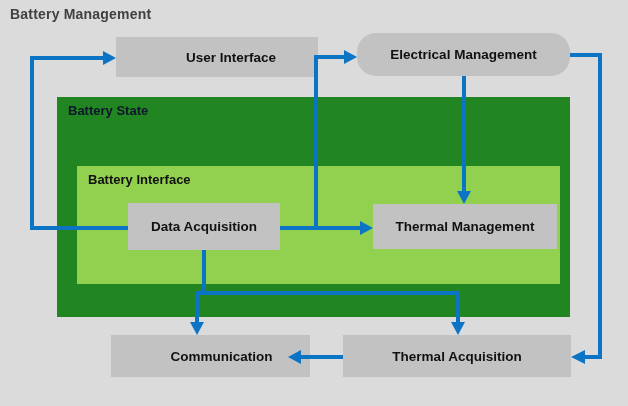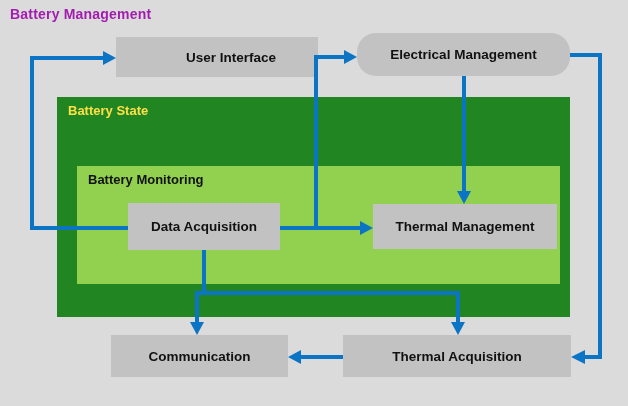--- a/index.html
+++ b/index.html
@@ -13,21 +13,21 @@
     height: 406px;
     background: #dbdbdb;
     overflow: hidden;
   }
   .diagram-title {
     position: absolute;
     left: 10px;
     top: 6px;
     font-size: 14px;
     font-weight: bold;
-    color: #a21caf;
+    color: #404040;
     letter-spacing: 0.2px;
   }
   .group {
     position: absolute;
   }
   .group-battery-state {
     left: 57px; top: 97px;
     width: 513px; height: 220px;
     background: #218521;
     z-index: 1;
@@ -37,39 +37,39 @@
     width: 483px; height: 118px;
     background: #92d050;
     z-index: 2;
   }
   .group-label {
     position: absolute;
     left: 11px; top: 6px;
     font-size: 13px;
     font-weight: bold;
   }
-  .group-battery-state > .group-label { color: #fde047; }
+  .group-battery-state > .group-label { color: #0f172a; }
   .group-battery-monitoring > .group-label { color: #111; }
   .node {
     position: absolute;
     background: #c2c2c2;
     display: flex;
     align-items: center;
     justify-content: center;
     font-size: 13.5px;
     font-weight: bold;
     color: #111;
     z-index: 3;
     text-align: center;
   }
   .node-user-interface      { left: 116px; top: 37px;  width: 174px; height: 40px; padding-left: 28px; }
   .node-electrical-management { left: 357px; top: 33px; width: 213px; height: 43px; border-radius: 19px; }
   .node-data-acquisition    { left: 128px; top: 203px; width: 152px; height: 47px; text-align: center; }
   .node-safety-management   { left: 373px; top: 204px; width: 184px; height: 45px; }
-  .node-communication       { left: 111px; top: 335px; width: 177px; height: 42px; }
+  .node-communication       { left: 111px; top: 335px; width: 177px; height: 42px; padding-left: 22px; }
   .node-thermal-management  { left: 343px; top: 335px; width: 228px; height: 42px; }
   .arrow-layer {
     position: absolute;
     left: 0; top: 0;
     width: 628px; height: 406px;
     z-index: 4;
     pointer-events: none;
   }
   .arrow-layer polyline {
     fill: none;
@@ -87,21 +87,21 @@
 
 <div class="canvas">
 
   <div class="diagram-title">Battery Management</div>
 
   <div class="group group-battery-state">
     <span class="group-label">Battery State</span>
   </div>
 
   <div class="group group-battery-monitoring">
-    <span class="group-label">Battery Monitoring</span>
+    <span class="group-label">Battery Interface</span>
   </div>
 
   <div class="node node-user-interface">
     <span>User Interface</span>
   </div>
 
   <div class="node node-electrical-management">
     <span>Electrical Management</span>
   </div>
 

